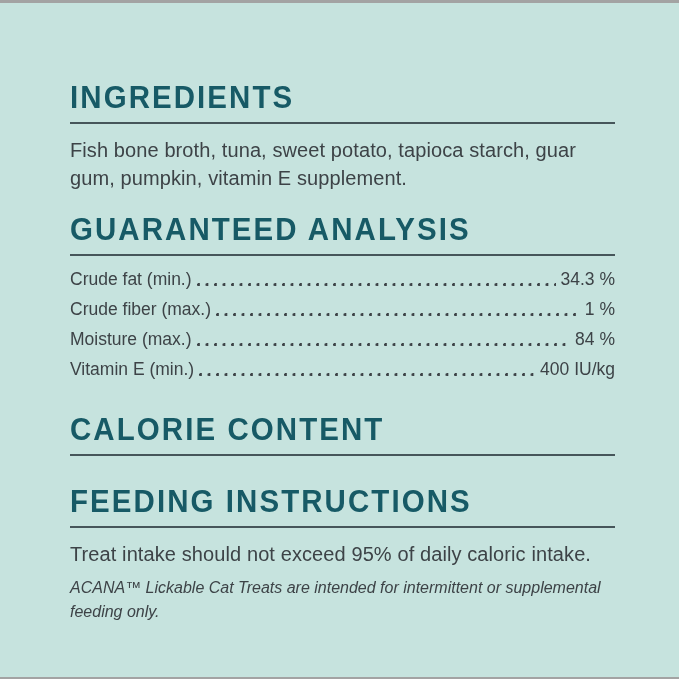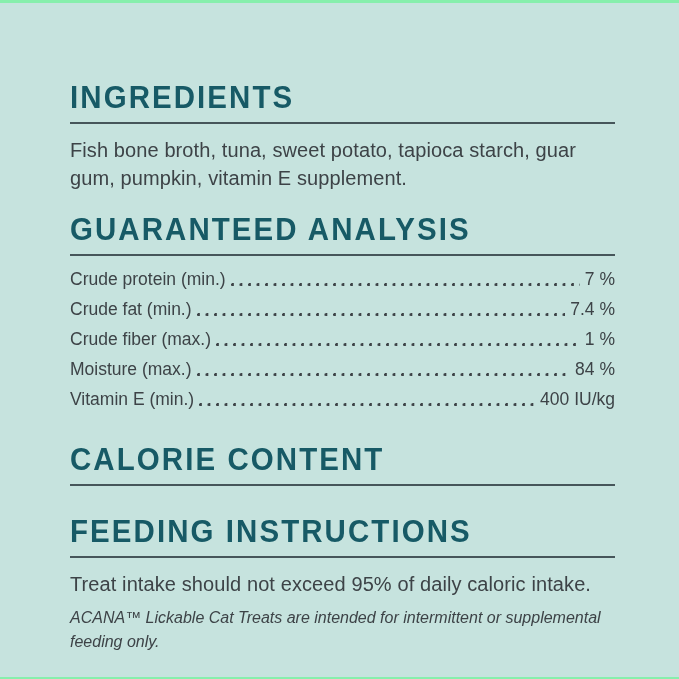--- a/index.html
+++ b/index.html
@@ -6,21 +6,21 @@
     margin: 0;
     padding: 0;
     background: #ffffff;
     font-family: "Liberation Sans", sans-serif;
   }
   .page {
     position: relative;
     width: 679px;
     height: 679px;
     overflow: hidden;
-    background: #86efac;
+    background: #a3a3a3;
   }
   .label-bg {
     position: absolute;
     left: 0;
     right: 0;
     top: 3px;
     bottom: 2px;
     background: #c6e3de;
   }
   .content {
@@ -93,28 +93,23 @@
       <h2 class="section-heading">INGREDIENTS</h2>
       <hr class="rule">
       <p class="body-text">Fish bone broth, tuna, sweet potato, tapioca starch, guar gum, pumpkin, vitamin E supplement.</p>
     </div>
 
     <div class="section">
       <h2 class="section-heading">GUARANTEED ANALYSIS</h2>
       <hr class="rule">
       <div class="ga-rows">
         <div class="ga-row">
-          <span class="ga-label">Crude protein (min.)</span>
-          <span class="dot-leader"></span>
-          <span class="ga-value">7 %</span>
-        </div>
-        <div class="ga-row">
           <span class="ga-label">Crude fat (min.)</span>
           <span class="dot-leader"></span>
-          <span class="ga-value">7.4 %</span>
+          <span class="ga-value">34.3 %</span>
         </div>
         <div class="ga-row">
           <span class="ga-label">Crude fiber (max.)</span>
           <span class="dot-leader"></span>
           <span class="ga-value">1 %</span>
         </div>
         <div class="ga-row">
           <span class="ga-label">Moisture (max.)</span>
           <span class="dot-leader"></span>
           <span class="ga-value">84 %</span>

